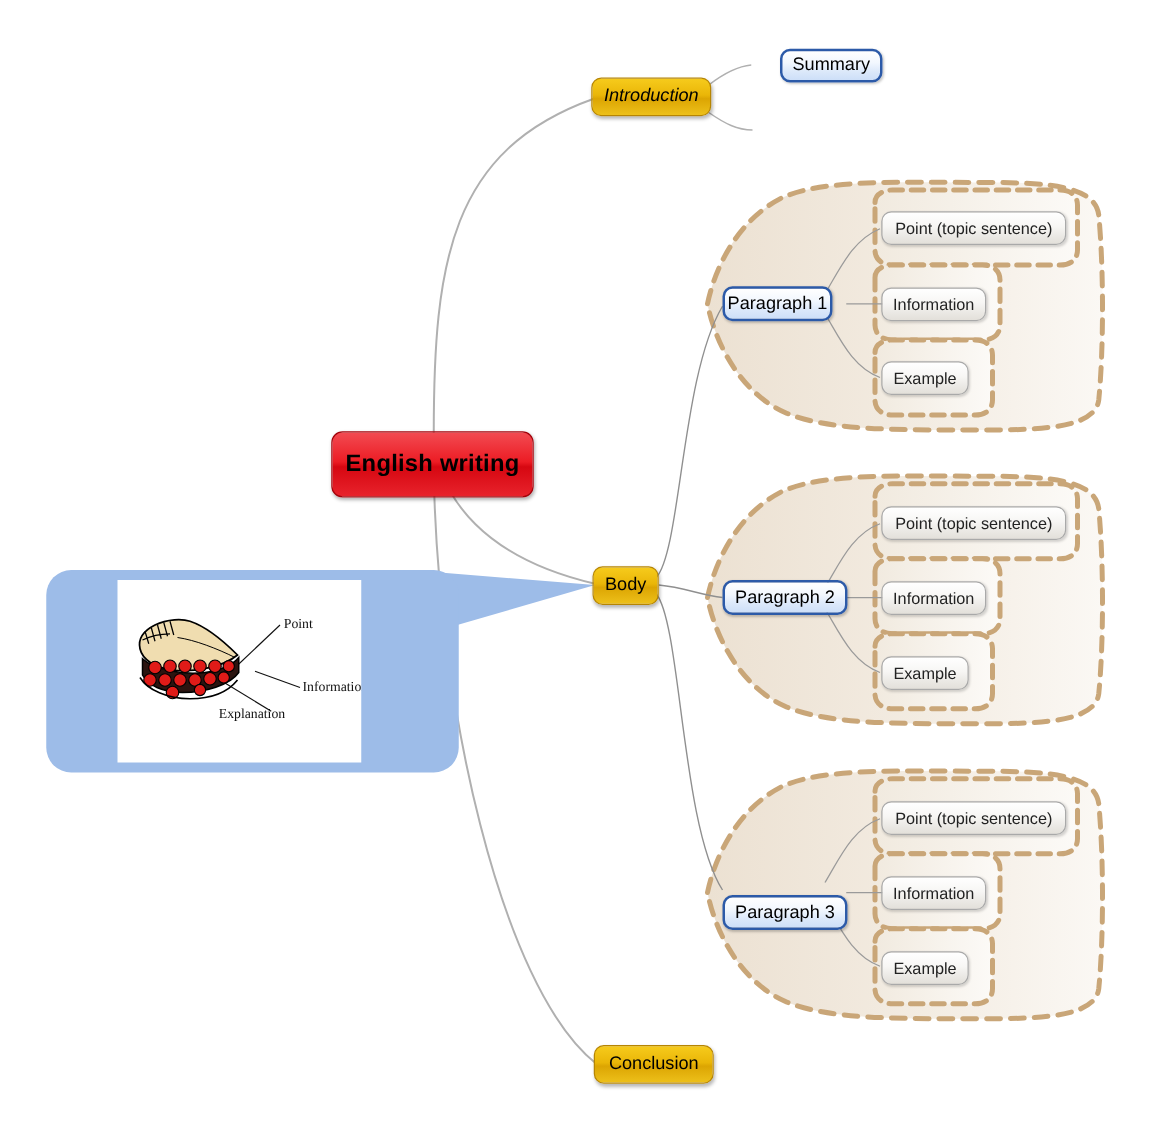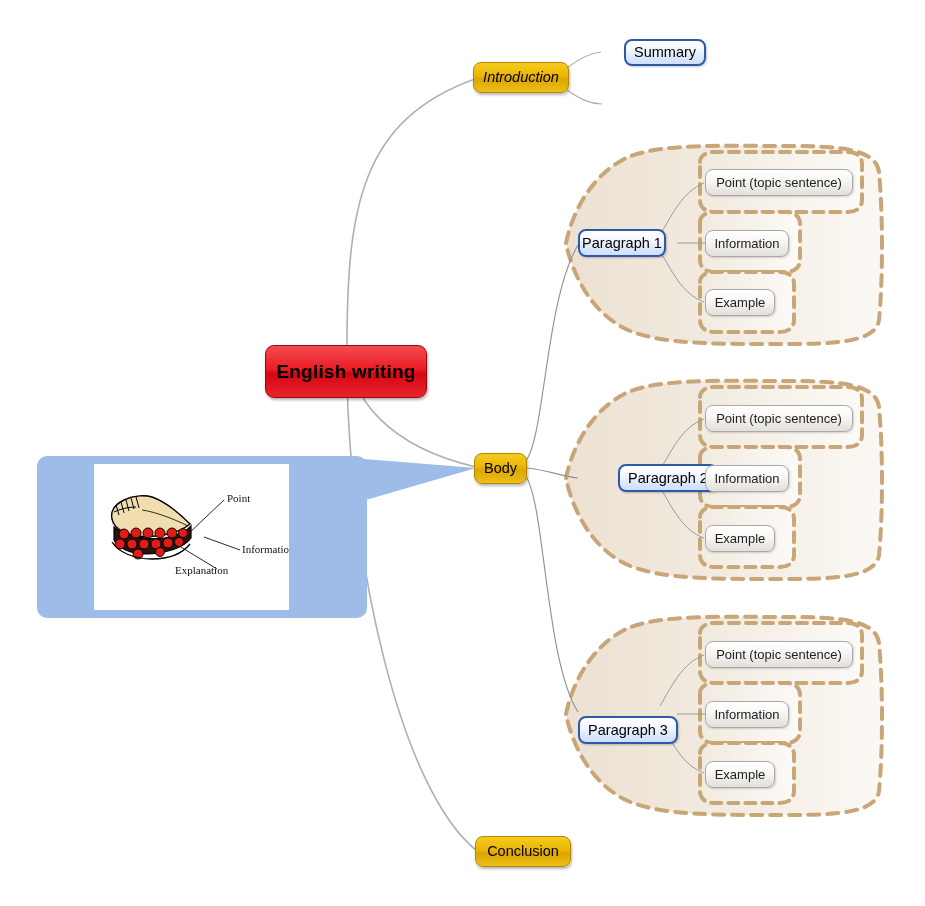--- a/index.html
+++ b/index.html
@@ -80,21 +80,21 @@
     background: linear-gradient(to bottom, #ffffff 0%, #f7f6f4 45%, #ebe9e5 75%, #e3e0da 100%);
     box-shadow: 1px 1px 2px rgba(0,0,0,0.16);
     color: #222222;
     font-size: 13px;
     padding: 0 8px;
   }
 
   
   .callout {
     position: absolute;
-    border-radius: 10px;
+    border-radius: 20px;
     background: #9dbce8;
   }
   .callout-inner {
     position: absolute;
     background: #ffffff;
   }
 
   
   .pie-label {
     font-family: "Liberation Serif", serif;
@@ -269,21 +269,21 @@
 
   <div class="node node-gold" style="left:474px; top:453px; width:53px; height:31px;">Body</div>
 
   <div class="node node-gold" style="left:475px; top:836px; width:96px; height:31px;text-align:right;">Conclusion</div>
 
   <div class="node node-blue" style="left:624px; top:39px; width:82px; height:27px;">Summary</div>
 
 
   <div class="node node-blue" style="left:578px; top:229px; width:88px; height:28px;">Paragraph 1</div>
 
-  <div class="node node-blue" style="left:578px; top:464px; width:100px; height:28px;margin-left:40px;">Paragraph 2</div>
+  <div class="node node-blue" style="left:578px; top:464px; width:100px; height:28px;">Paragraph 2</div>
 
   <div class="node node-blue" style="left:578px; top:700px; width:100px; height:28px;margin-top:16px;">Paragraph 3</div>
 
   <div class="node node-grey" style="left:705px; top:169px; width:148px; height:27px;">Point (topic sentence)</div>
   <div class="node node-grey" style="left:705px; top:230px; width:84px; height:27px;">Information</div>
   <div class="node node-grey" style="left:705px; top:289px; width:70px; height:27px;">Example</div>
 
   <div class="node node-grey" style="left:705px; top:405px; width:148px; height:27px;">Point (topic sentence)</div>
   <div class="node node-grey" style="left:705px; top:465px; width:84px; height:27px;">Information</div>
   <div class="node node-grey" style="left:705px; top:525px; width:70px; height:27px;">Example</div>

